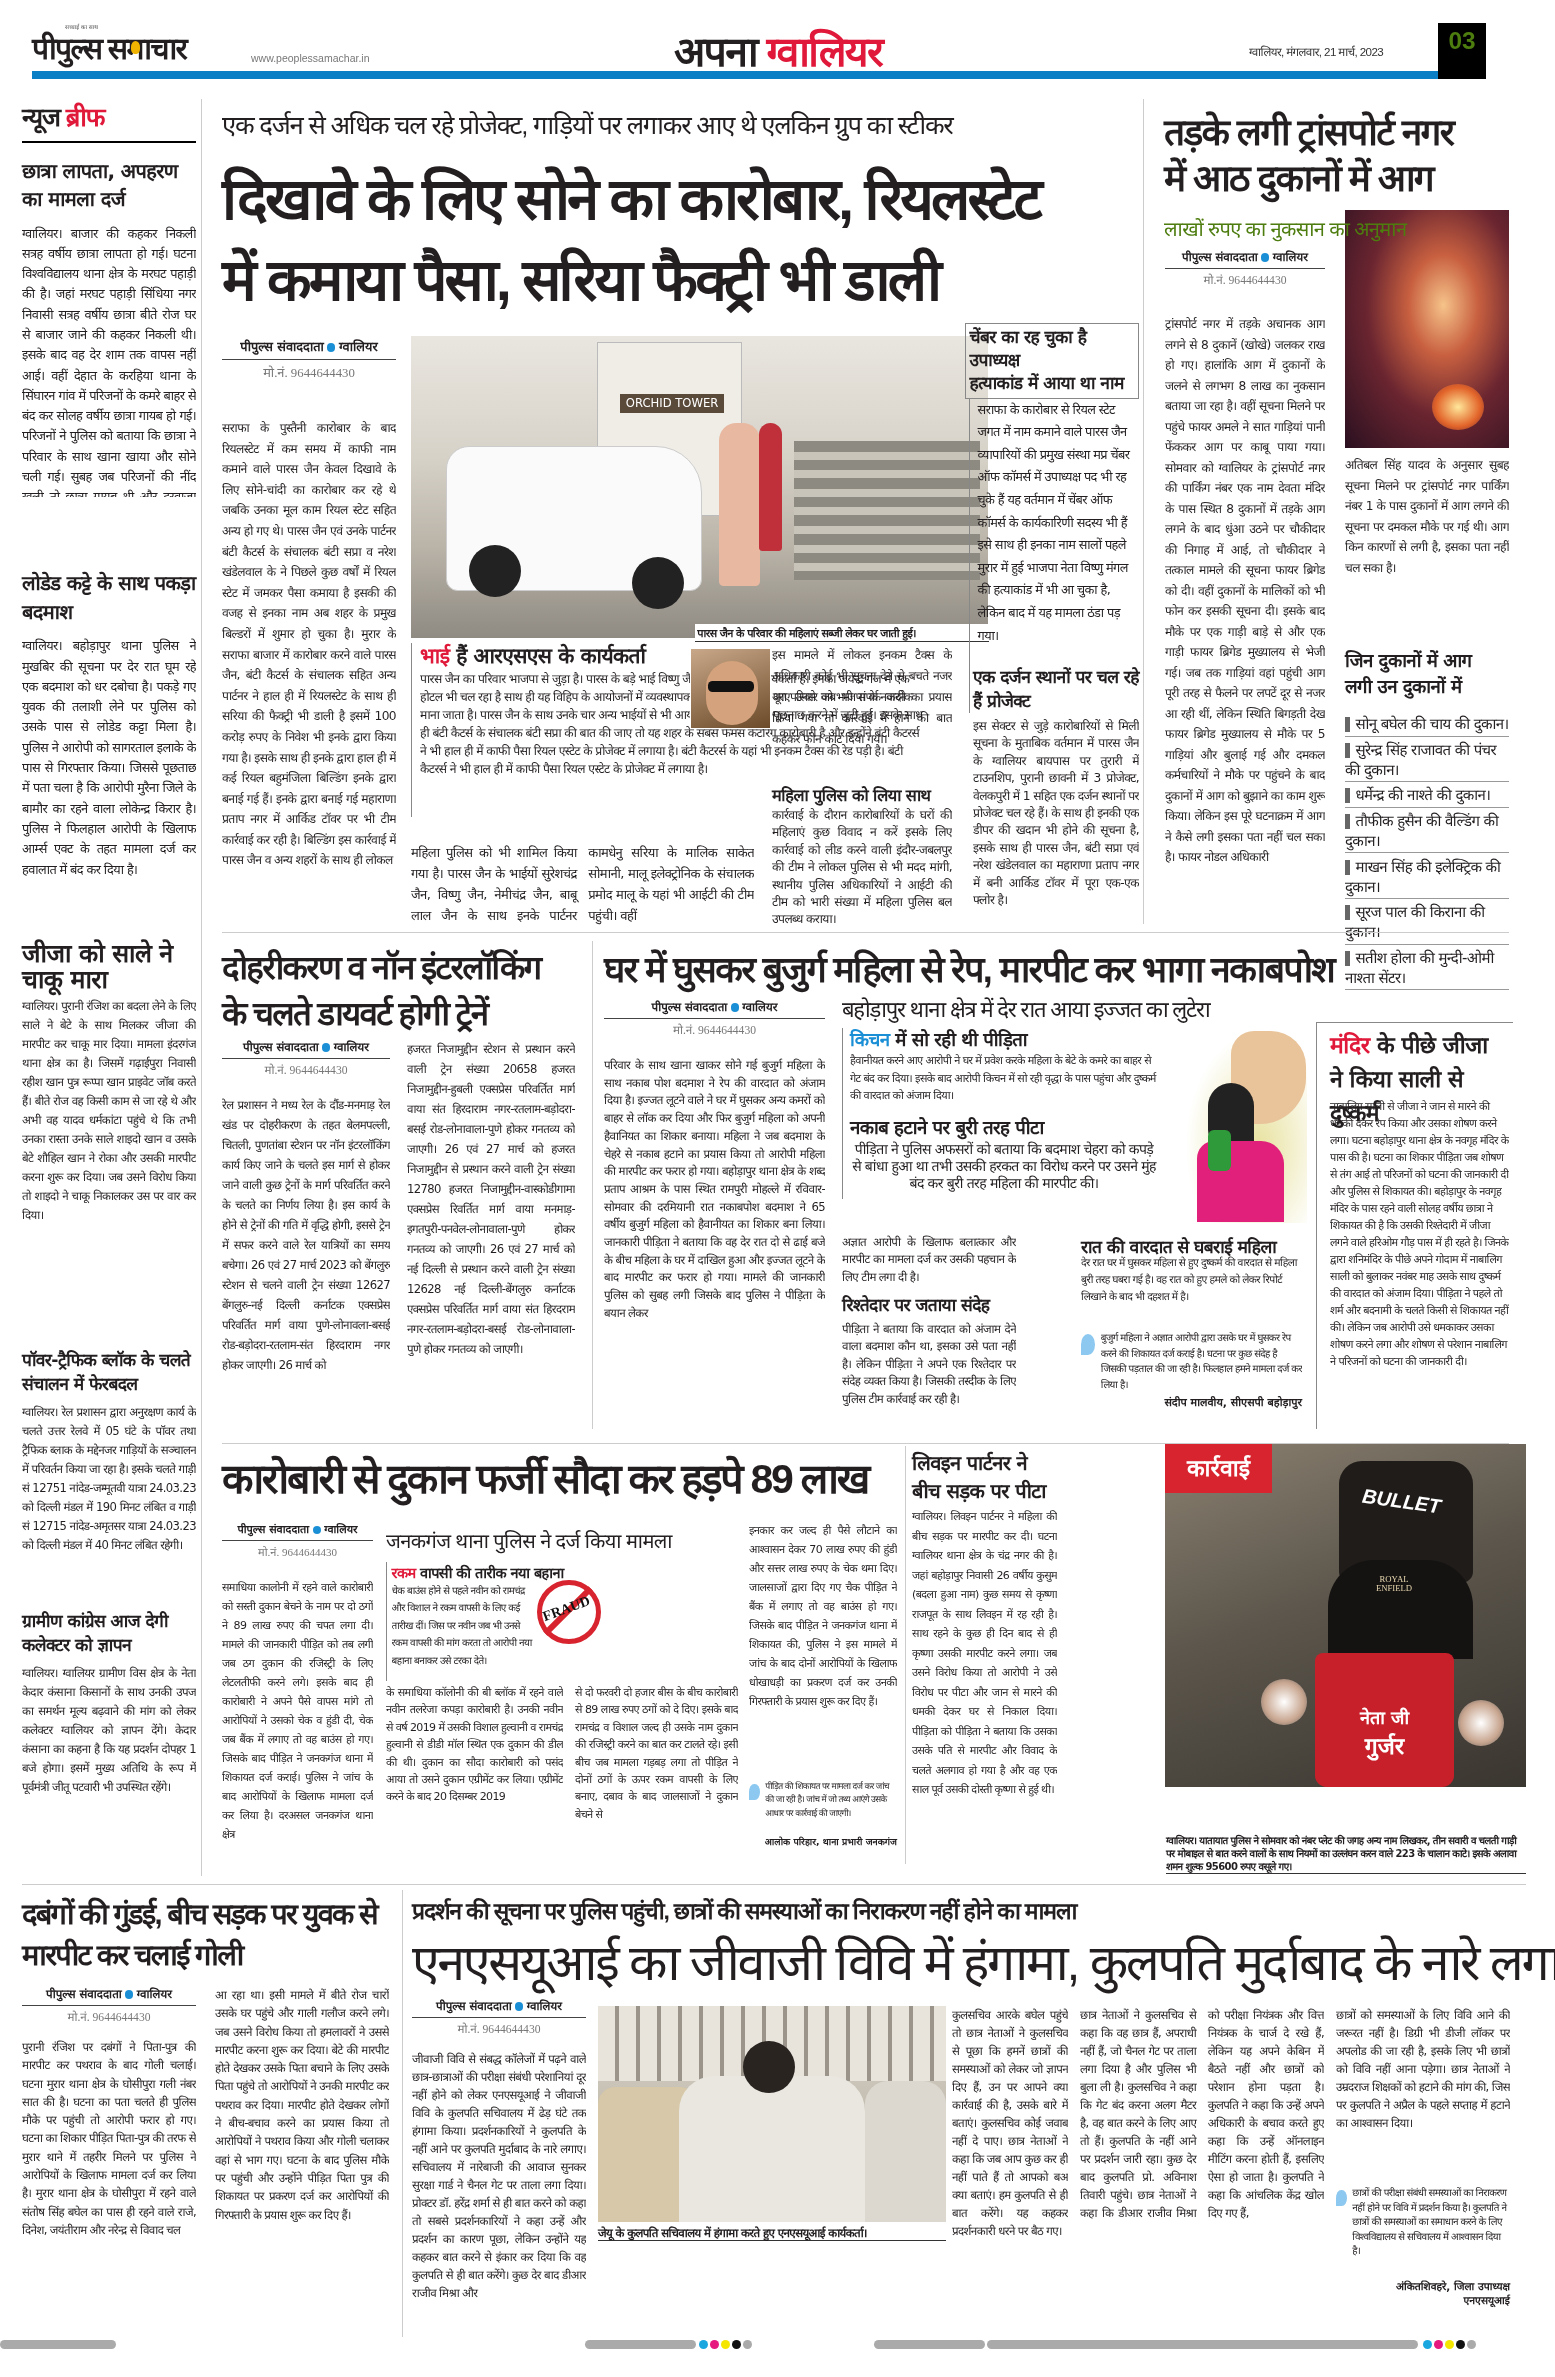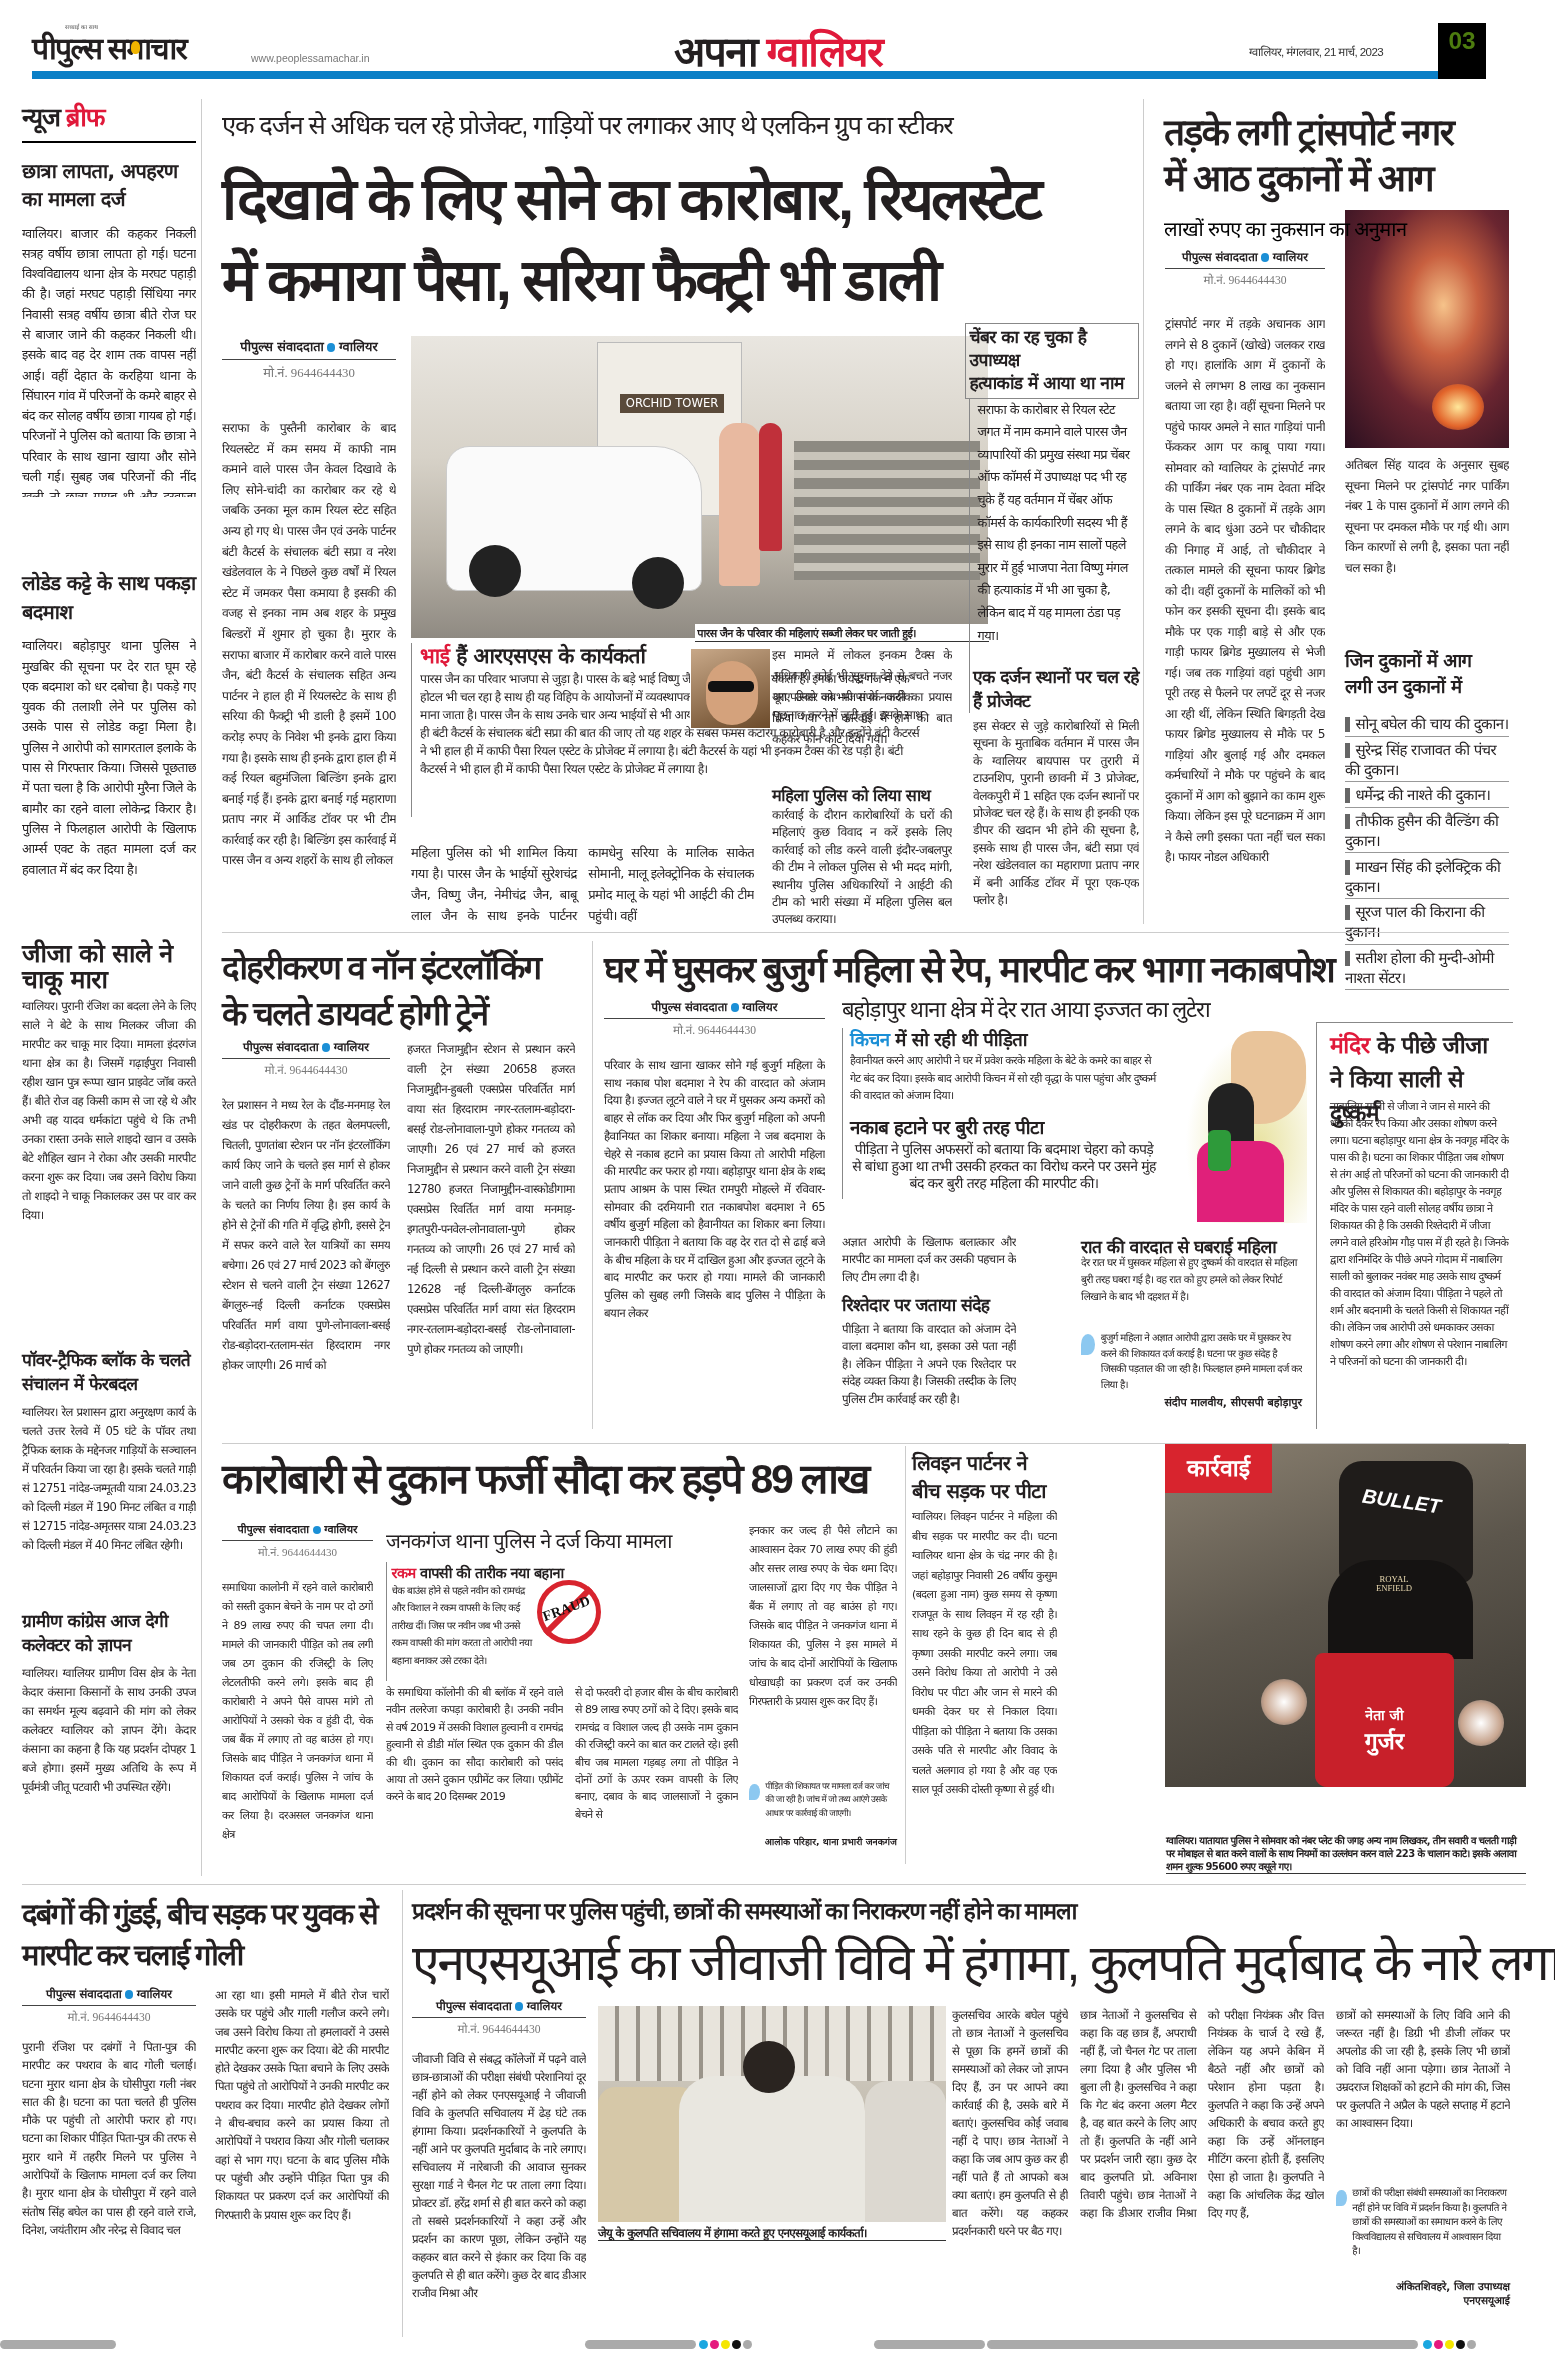--- a/index.html
+++ b/index.html
@@ -120,21 +120,21 @@
 <div class="abs sub" style="left:973px;top:665px;width:166px;font-size:17.4px;line-height:24.4px">एक दर्जन स्थानों पर चल रहे हैं प्रोजेक्ट</div>
 <div class="abs body-txt" style="left:973px;top:718px;width:166px;height:211px;font-size:12.2px;line-height:17.4px">इस सेक्टर से जुड़े कारोबारियों से मिली सूचना के मुताबिक वर्तमान में पारस जैन के ग्वालियर बायपास पर तुरारी में टाउनशिप, पुरानी छावनी में 3 प्रोजेक्ट, वेलकपुरी में 1 सहित एक दर्जन स्थानों पर प्रोजेक्ट चल रहे हैं। के साथ ही इनकी एक डीपर की खदान भी होने की सूचना है, इसके साथ ही पारस जैन, बंटी सप्रा एवं नरेश खंडेलवाल का महाराणा प्रताप नगर में बनी आर्किड टॉवर में पूरा एक-एक फ्लोर है।</div>
 
 <div class="vline" style="left:1143px;top:99px;height:825px"></div>
 
 <div class="abs hd" style="left:1164px;top:105px;font-size:37px;white-space:nowrap;letter-spacing:-1.7px">तड़के लगी ट्रांसपोर्ट नगर</div>
 <div class="abs hd" style="left:1164px;top:151px;font-size:37px;white-space:nowrap;letter-spacing:-1.7px">में आठ दुकानों में आग</div>
 <div class="photo" style="left:1345px;top:210px;width:164px;height:238px;background:radial-gradient(ellipse at 60% 40%,#f6c38a 0%,#c86040 25%,#6a2530 55%,#2a1020 100%)">
   <div class="abs" style="left:87px;top:174px;width:52px;height:46px;border-radius:50%;background:radial-gradient(#ffe79a,#e2642a 60%,transparent)"></div>
 </div>
-<div class="abs" style="left:1164px;top:215px;font-size:20px;white-space:nowrap;letter-spacing:-0.6px;font-family:'Liberation Sans',sans-serif;z-index:2;color:#000000">लाखों रुपए का नुकसान का अनुमान</div>
+<div class="abs" style="left:1164px;top:215px;font-size:20px;white-space:nowrap;letter-spacing:-0.6px;font-family:'Liberation Sans',sans-serif;z-index:2;color:#4d7c0f">लाखों रुपए का नुकसान का अनुमान</div>
 <div class="abs" style="left:1165px;top:249px;width:160px">
   <div class="byline" style="font-size:11.6px"><span>पीपुल्स संवाददाता</span><span class="dot"></span><span>ग्वालियर</span></div>
   <div class="mob" style="font-size:11.6px">मो.नं. 9644644430</div>
 </div>
 <div class="abs body-txt" style="left:1165px;top:314px;width:160px;height:610px;font-size:12.2px;line-height:20.5px">ट्रांसपोर्ट नगर में तड़के अचानक आग लगने से 8 दुकानें (खोखे) जलकर राख हो गए। हालांकि आग में दुकानों के जलने से लगभग 8 लाख का नुकसान बताया जा रहा है। वहीं सूचना मिलने पर पहुंचे फायर अमले ने सात गाड़ियां पानी फेंककर आग पर काबू पाया गया। सोमवार को ग्वालियर के ट्रांसपोर्ट नगर की पार्किंग नंबर एक नाम देवता मंदिर के पास स्थित 8 दुकानों में तड़के आग लगने के बाद धुंआ उठने पर चौकीदार की निगाह में आई, तो चौकीदार ने तत्काल मामले की सूचना फायर ब्रिगेड को दी। वहीं दुकानों के मालिकों को भी फोन कर इसकी सूचना दी। इसके बाद मौके पर एक गाड़ी बाड़े से और एक गाड़ी फायर ब्रिगेड मुख्यालय से भेजी गई। जब तक गाड़ियां वहां पहुंची आग पूरी तरह से फैलने पर लपटें दूर से नजर आ रही थीं, लेकिन स्थिति बिगड़ती देख फायर ब्रिगेड मुख्यालय से मौके पर 5 गाड़ियां और बुलाई गई और दमकल कर्मचारियों ने मौके पर पहुंचने के बाद दुकानों में आग को बुझाने का काम शुरू किया। लेकिन इस पूरे घटनाक्रम में आग ने कैसे लगी इसका पता नहीं चल सका है। फायर नोडल अधिकारी</div>
 <div class="abs body-txt" style="left:1345px;top:455px;width:164px;height:168px;font-size:12.2px;line-height:20.5px">अतिबल सिंह यादव के अनुसार सुबह सूचना मिलने पर ट्रांसपोर्ट नगर पार्किंग नंबर 1 के पास दुकानों में आग लगने की सूचना पर दमकल मौके पर गई थी। आग किन कारणों से लगी है, इसका पता नहीं चल सका है।</div>
 <div class="abs sub" style="left:1345px;top:648px;width:151px;font-size:18.6px;line-height:25.6px">जिन दुकानों में आग लगी उन दुकानों में</div>
 <div class="abs" style="left:1345px;top:711px;width:164px">
   <div class="list-item">सोनू बघेल की चाय की दुकान।</div>
   <div class="list-item">सुरेन्द्र सिंह राजावत की पंचर की दुकान।</div>
@@ -233,21 +233,21 @@
 
 <div class="photo" style="left:1165px;top:1444px;width:361px;height:343px;background:linear-gradient(160deg,#8a8070 0%,#5c564c 45%,#3a3630 100%)">
   <div class="abs" style="left:0;top:0;width:107px;height:49px;background:#d8242e;color:#fff;font-size:23px;font-weight:bold;text-align:center;line-height:49px;font-family:'Liberation Sans',sans-serif">कार्रवाई</div>
   <div class="abs" style="left:174px;top:17.4px;width:134px;height:122px;background:#1f1c1a;border-radius:23px 23px 11.6px 11.6px"></div>
   <div class="abs" style="left:197px;top:46px;font-size:20px;font-weight:bold;color:#fff;font-style:italic;font-family:'Liberation Sans',sans-serif;transform:rotate(8deg)">BULLET</div>
   <div class="abs" style="left:163px;top:116px;width:145px;height:99px;background:#151312;border-radius:46px 46px 0 0"></div>
   <div class="abs" style="left:206px;top:131px;width:46px;font-size:8.7px;color:#e9d9b0;text-align:center;font-family:'Liberation Serif',serif;line-height:9.3px">ROYAL ENFIELD</div>
   <div class="abs" style="left:96px;top:235px;width:46px;height:46px;border-radius:50%;background:radial-gradient(#fff,#c8a690 60%,#555)"></div>
   <div class="abs" style="left:293px;top:256px;width:46px;height:46px;border-radius:50%;background:radial-gradient(#fff,#c8a690 60%,#555)"></div>
   <div class="abs" style="left:150px;top:209px;width:139px;height:134px;background:#c8202a;border-radius:8.1px 8.1px 11.6px 11.6px;text-align:center;color:#fff;font-weight:bold;font-family:'DejaVu Sans',sans-serif">
-    <div style="font-size:14px;margin-top:52px">नेता जी</div>
+    <div style="font-size:18px;margin-top:52px">नेता जी</div>
     <div style="font-size:23px">गुर्जर</div>
   </div>
 </div>
 <div class="abs caption" style="left:1166px;top:1835px;width:360px;font-size:10px;line-height:12.8px">ग्वालियर। यातायात पुलिस ने सोमवार को नंबर प्लेट की जगह अन्य नाम लिखकर, तीन सवारी व चलती गाड़ी पर मोबाइल से बात करने वालों के साथ नियमों का उल्लंघन करन वाले 223 के चालान काटे। इसके अलावा शमन शुल्क 95600 रुपए वसूले गए।</div>
 
 <div class="hline" style="left:22px;top:1884px;width:1504px;background:#ccc"></div>
 
 <div class="abs hd" style="left:22px;top:1894px;width:372px;font-size:29px;line-height:41px;letter-spacing:-1.7px">दबंगों की गुंडई, बीच सड़क पर युवक से मारपीट कर चलाई गोली</div>
 <div class="abs" style="left:22px;top:1986px;width:174px">
   <div class="byline" style="font-size:11.6px"><span>पीपुल्स संवाददाता</span><span class="dot"></span><span>ग्वालियर</span></div>

